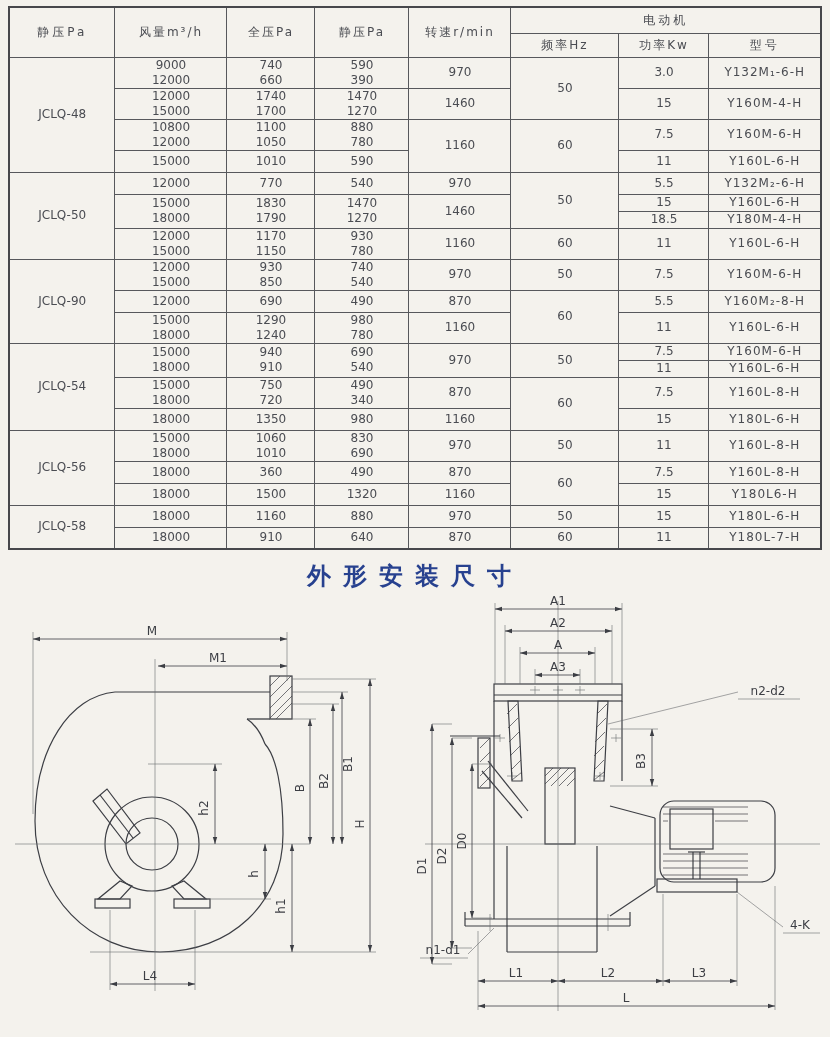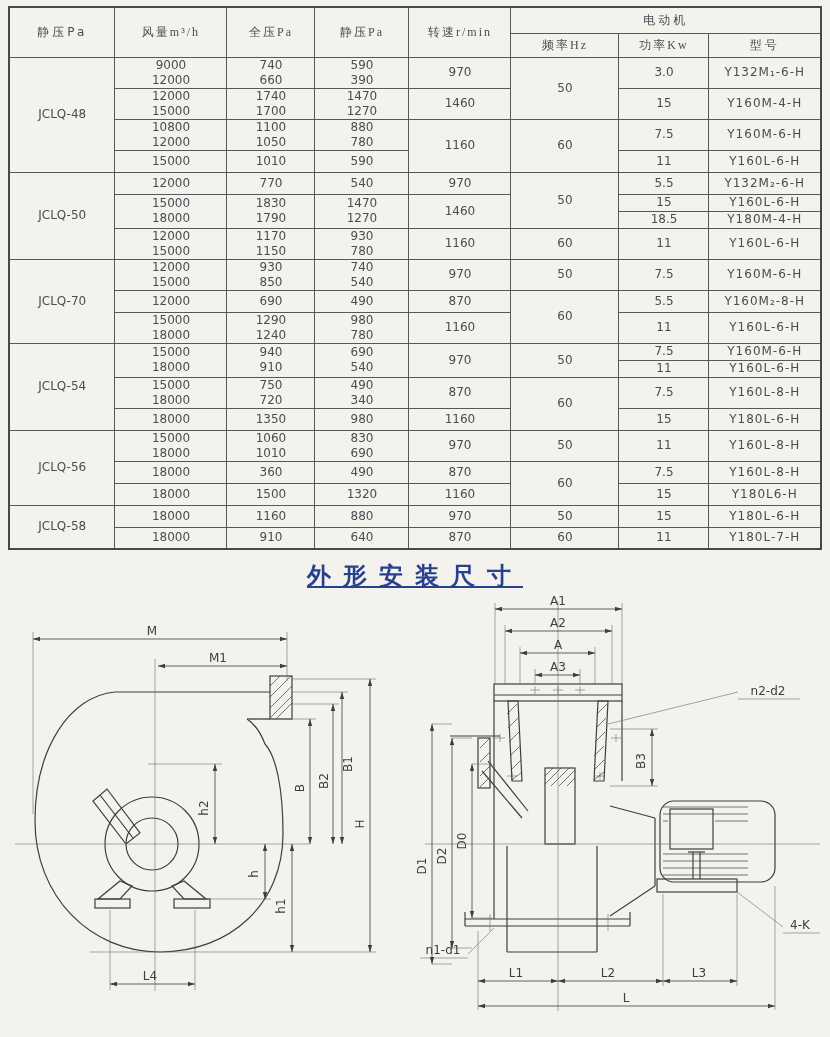--- a/index.html
+++ b/index.html
@@ -16,30 +16,30 @@
   table.spec{
     border-collapse:collapse;margin:6px auto 0 auto;width:812px;
     table-layout:fixed;border:2px solid var(--outer);
   }
   table.spec th,table.spec td{
     border:1px solid var(--line);text-align:center;vertical-align:middle;
     font-size:12px;font-weight:normal;padding:0 2px;color:var(--ink);
     white-space:pre-line;line-height:1.25;overflow:hidden;
   }
   table.spec th{letter-spacing:3px;}
-  table.spec th.latin{letter-spacing:2px;font-family:Liberation Serif, serif;}
+  table.spec th.latin{letter-spacing:2px;}
   col.c-model{width:106px}col.c-flow{width:112px}col.c-tp{width:88px}
   col.c-sp{width:94px}col.c-speed{width:102px}col.c-freq{width:108px}
   col.c-pow{width:90px}col.c-motor{width:112px}
   tr.hh1{height:26px}tr.hh2{height:24px}
   tr.h2x{height:30px}tr.h1x{height:22px}tr.hs{height:17px}
   td.motor{letter-spacing:1px;font-size:11.5px;}
   h1.sec-title{
     margin:10px 0 4px 0;text-align:center;font-size:24px;font-weight:bold;
-    color:var(--title-color);letter-spacing:12px;text-decoration:underline;
+    color:var(--title-color);letter-spacing:12px;
   }
   .drawings{position:relative;width:830px;height:430px;}
   svg text.dl{font-size:12px;fill:var(--draw);}
   svg .o{stroke:var(--draw);stroke-width:1.2;fill:none;}
   svg .dim{stroke:var(--draw);stroke-width:0.8;}
   svg .xline{stroke:var(--thin);stroke-width:0.6;}
   svg .hx{stroke:var(--draw);stroke-width:0.7;}
 </style>
 </head>
 <body>
@@ -150,21 +150,21 @@
 1150</td>
         <td>930
 780</td>
         <td>1160</td>
         <td>60</td>
         <td>11</td>
         <td class="motor">Y160L-6-H</td>
       </tr>
 
       <tr class="h2x">
-        <td rowspan="3">JCLQ-70</td>
+        <td rowspan="3">JCLQ-90</td>
         <td>12000
 15000</td>
         <td>930
 850</td>
         <td>740
 540</td>
         <td>970</td>
         <td>50</td>
         <td>7.5</td>
         <td class="motor">Y160M-6-H</td>

